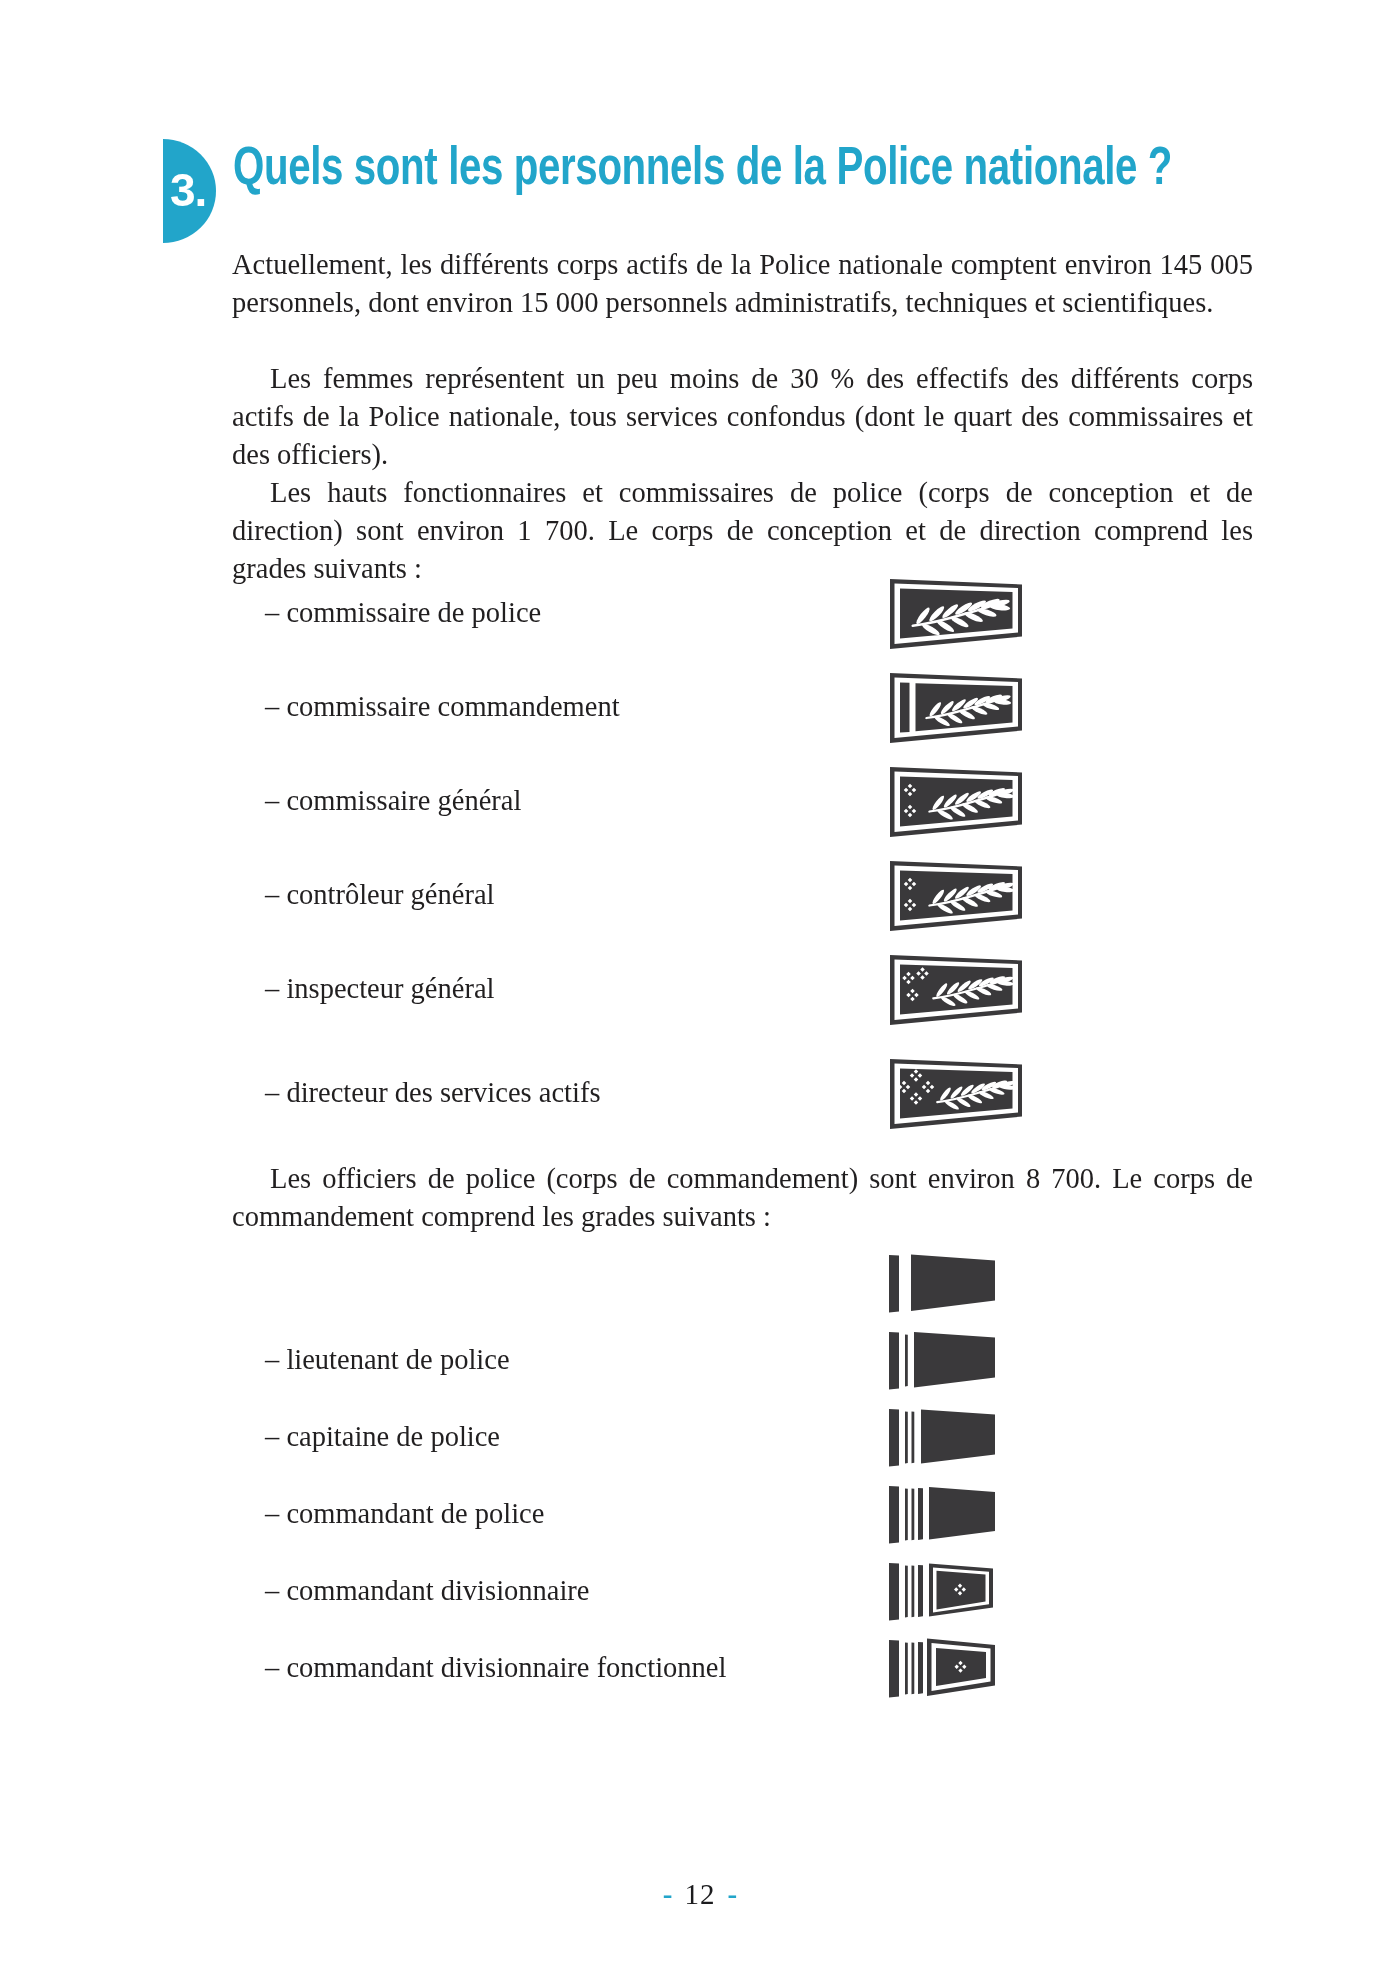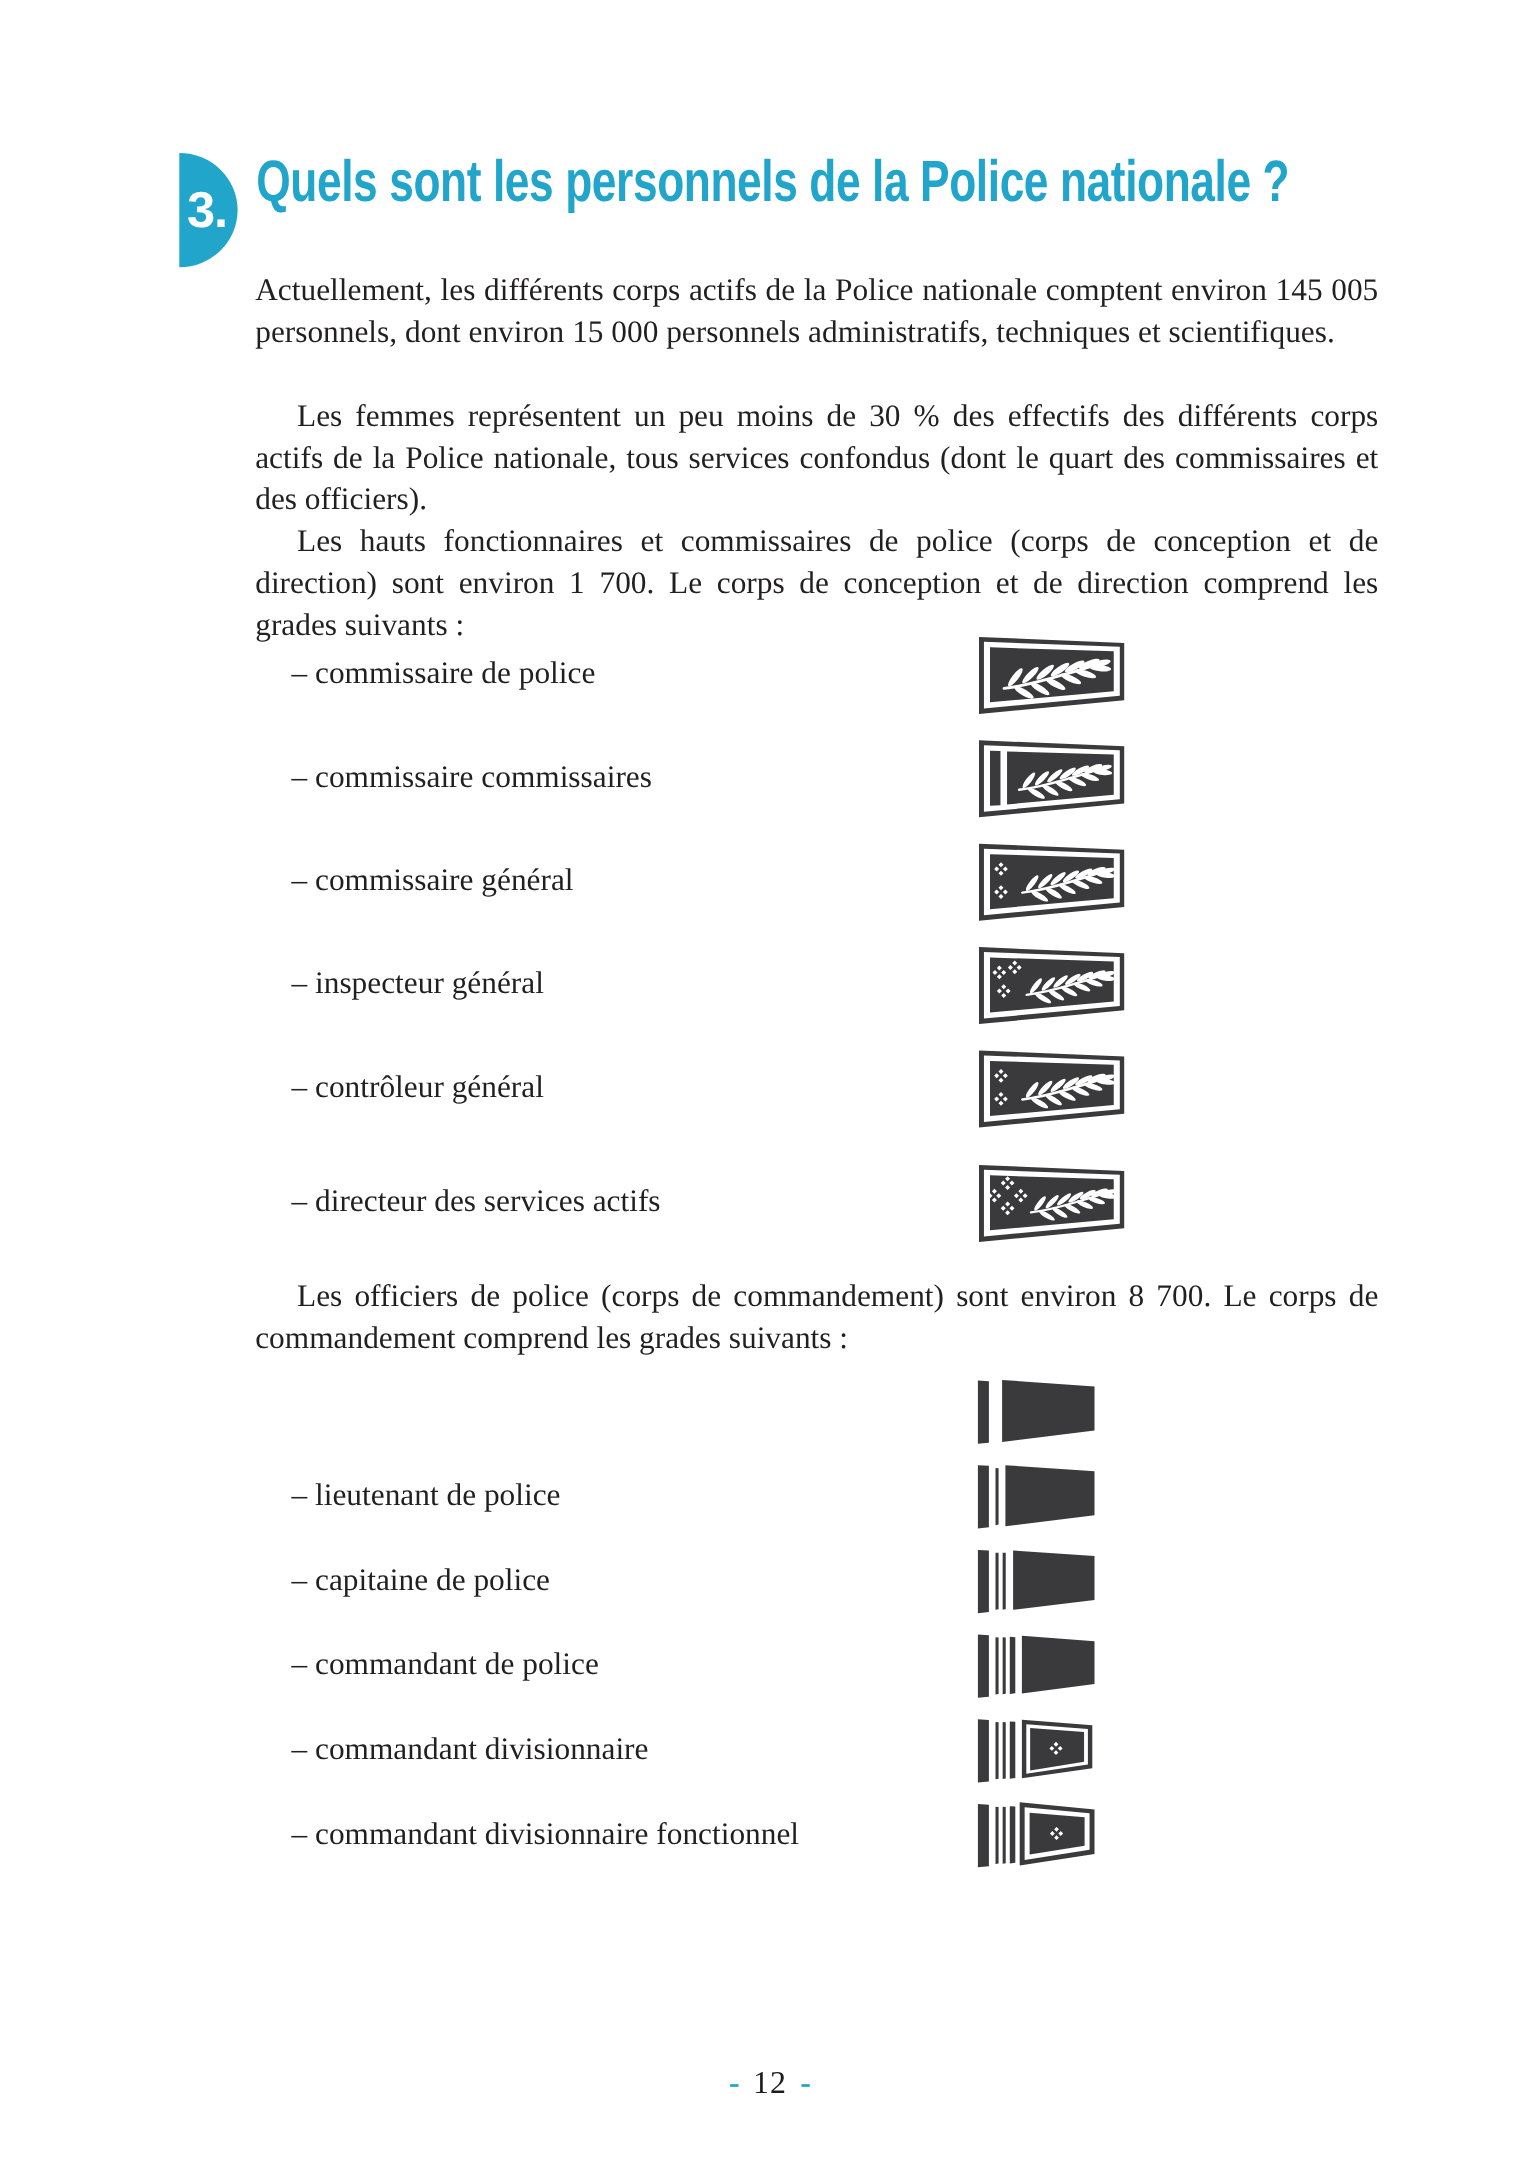--- a/index.html
+++ b/index.html
@@ -218,48 +218,48 @@
   <div class="grade-list glist-1">
     <div class="grade-row">
       <span class="grade-label">– commissaire de police</span>
       <span class="badge-slot">
         <svg class="badge" width="136" height="78" viewBox="0 0 136 78">
             <use href="#b-com"></use>
           </svg>
       </span>
     </div>
     <div class="grade-row">
-      <span class="grade-label">– commissaire commissaires</span>
+      <span class="grade-label">– commissaire commandement</span>
       <span class="badge-slot">
         <svg class="badge" width="136" height="78" viewBox="0 0 136 78">
             <use href="#b-div"></use>
           </svg>
       </span>
     </div>
     <div class="grade-row">
       <span class="grade-label">– commissaire général</span>
       <span class="badge-slot">
         <svg class="badge" width="136" height="78" viewBox="0 0 136 78">
             <use href="#b-2s"></use>
           </svg>
       </span>
     </div>
     <div class="grade-row">
+      <span class="grade-label">– contrôleur général</span>
+      <span class="badge-slot">
+        <svg class="badge" width="136" height="78" viewBox="0 0 136 78">
+            <use href="#b-2s"></use>
+          </svg>
+      </span>
+    </div>
+    <div class="grade-row">
       <span class="grade-label">– inspecteur général</span>
       <span class="badge-slot">
         <svg class="badge" width="136" height="78" viewBox="0 0 136 78">
             <use href="#b-3s"></use>
-          </svg>
-      </span>
-    </div>
-    <div class="grade-row">
-      <span class="grade-label">– contrôleur général</span>
-      <span class="badge-slot">
-        <svg class="badge" width="136" height="78" viewBox="0 0 136 78">
-            <use href="#b-2s"></use>
           </svg>
       </span>
     </div>
     <div class="grade-row">
       <span class="grade-label">– directeur des services actifs</span>
       <span class="badge-slot">
         <svg class="badge" width="136" height="78" viewBox="0 0 136 78">
             <use href="#b-4s"></use>
           </svg>
       </span>

